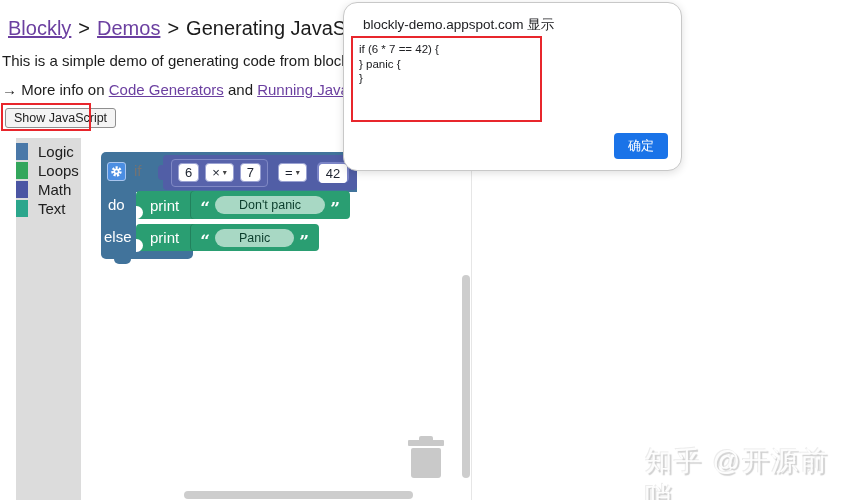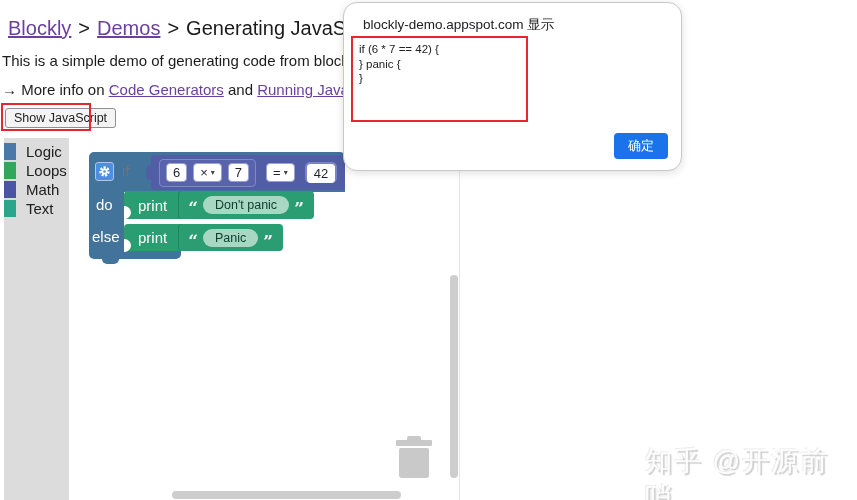--- a/index.html
+++ b/index.html
@@ -17,21 +17,21 @@
 
   .ui-btn { position: absolute; top: 108px; height: 20px; padding: 1px 8px; font-size: 12.5px; color: #222;
     background: #f4f4f4; border: 1px solid #8f8f8f; border-radius: 3px; cursor: pointer;
     font-family: "Liberation Sans", sans-serif; }
   .btn-show { left: 5px; }
   .btn-run { left: 94px; }
   .annotation-box { position: absolute; left: 1px; top: 103px; width: 90px; height: 28px;
     border: 2px solid #e8262c; pointer-events: none; }
 
   
-  .workspace { position: absolute; left: 4px; top: 138px; width: 456px; height: 362px;
+  .workspace { position: absolute; left: 16px; top: 138px; width: 456px; height: 362px;
     background: #fff; border-right: 1px solid #e6e6e6; }
   .toolbox { position: absolute; left: 0; top: 0; width: 65px; height: 362px; background: #dcdcdc; }
   .tb-row { position: absolute; left: 0; width: 65px; height: 19px; cursor: pointer; }
   .tb-chip { position: absolute; left: 0; top: 1px; width: 12px; height: 17px; }
   .tb-label { position: absolute; left: 22px; top: 1px; font-size: 15px; color: #202020; }
   .tb-row:nth-of-type(1) { top: 4px; }  .tb-row:nth-of-type(1) .tb-chip { background: #4a78a8; }
   .tb-row:nth-of-type(2) { top: 23px; } .tb-row:nth-of-type(2) .tb-chip { background: #33a65c; }
   .tb-row:nth-of-type(3) { top: 42px; } .tb-row:nth-of-type(3) .tb-chip { background: #4b55a3; }
   .tb-row:nth-of-type(4) { top: 61px; } .tb-row:nth-of-type(4) .tb-chip { background: #2ba68c; }
 
@@ -66,35 +66,35 @@
   .print-block { position: absolute; left: 35px; height: 28px; background: #2a9e72; border-radius: 4px;
     display: flex; align-items: center; cursor: grab; }
   .print-do { top: 39px; }
   .print-else { top: 72px; height: 27px; }
   .print-block::before { content: ""; position: absolute; left: 0; top: 15px; width: 7px; height: 13px;
     background: #fff; border-radius: 0 8px 8px 0; }
   .print-word { color: #fff; padding: 0 12px 0 14px; }
   .text-sub { display: flex; align-items: center; gap: 5px; height: 100%; padding: 0 10px 0 9px;
     border-radius: 4px; box-shadow: -1px 0 0 rgba(0,0,0,0.18); }
   .quote { color: #fff; font-size: 17px; font-weight: bold; font-family: "DejaVu Serif", serif; line-height: 10px; margin-top: 6px; }
-  .text-field { background: #a8d8c4; border-radius: 9px; padding: 2px 12px; font-size: 12.5px; color: #0b3d2c; cursor: text; }
+  .text-field { background: #a8d8c4; border-radius: 9px; padding: 2px 24px; font-size: 12.5px; color: #0b3d2c; cursor: text; }
 
   
   .trash { position: absolute; left: 392px; top: 298px; width: 36px; height: 42px; }
   .trash-knob { width: 14px; height: 4px; background: #c9c9c9; border-radius: 2px 2px 0 0; margin: 0 auto; }
   .trash-lid { width: 36px; height: 6px; background: #c9c9c9; border-radius: 1px; }
   .trash-body { width: 30px; height: 30px; background: #c9c9c9; border-radius: 2px 2px 3px 3px; margin: 2px auto 0; }
   .vscroll { position: absolute; left: 446px; top: 137px; width: 8px; height: 203px; background: #cdcdcd; border-radius: 4px; cursor: pointer; }
   .hscroll { position: absolute; left: 168px; top: 353px; width: 229px; height: 8px; background: #cdcdcd; border-radius: 4px; cursor: pointer; }
 
   
   .dialog { position: absolute; left: 343px; top: 2px; width: 339px; height: 169px; background: #fff;
     border: 1px solid #c8c8c8; border-radius: 14px; box-shadow: 0 2px 8px rgba(0,0,0,0.13); }
   .dialog-title { position: absolute; left: 19px; top: 13px; font-size: 13.5px; color: #202124; }
-  .code-box { position: absolute; left: 7px; top: 33px; width: 177px; height: 86px; border: 2px solid #e8262c;
+  .code-box { position: absolute; left: 7px; top: 33px; width: 191px; height: 86px; border: 2px solid #e8262c;
     padding: 4px 16px 0 6px; }
   .code-line { font-size: 11.5px; line-height: 14.5px; color: #202124; white-space: pre; }
   .ok-btn { position: absolute; right: 13px; bottom: 11px; padding: 4px 14px; background: #1a73e8; color: #fff;
     font-size: 13px; border: none; border-radius: 4px; cursor: pointer; font-family: "Liberation Sans", sans-serif; }
 
   
   .watermark { position: absolute; left: 645px; top: 443px; font-size: 27px; letter-spacing: 2px; color: #fdfdfd;
     text-shadow: 2px 2px 1px #cfcfcf, -1px -1px 0 #ececec; }
 </style>
 </head>

